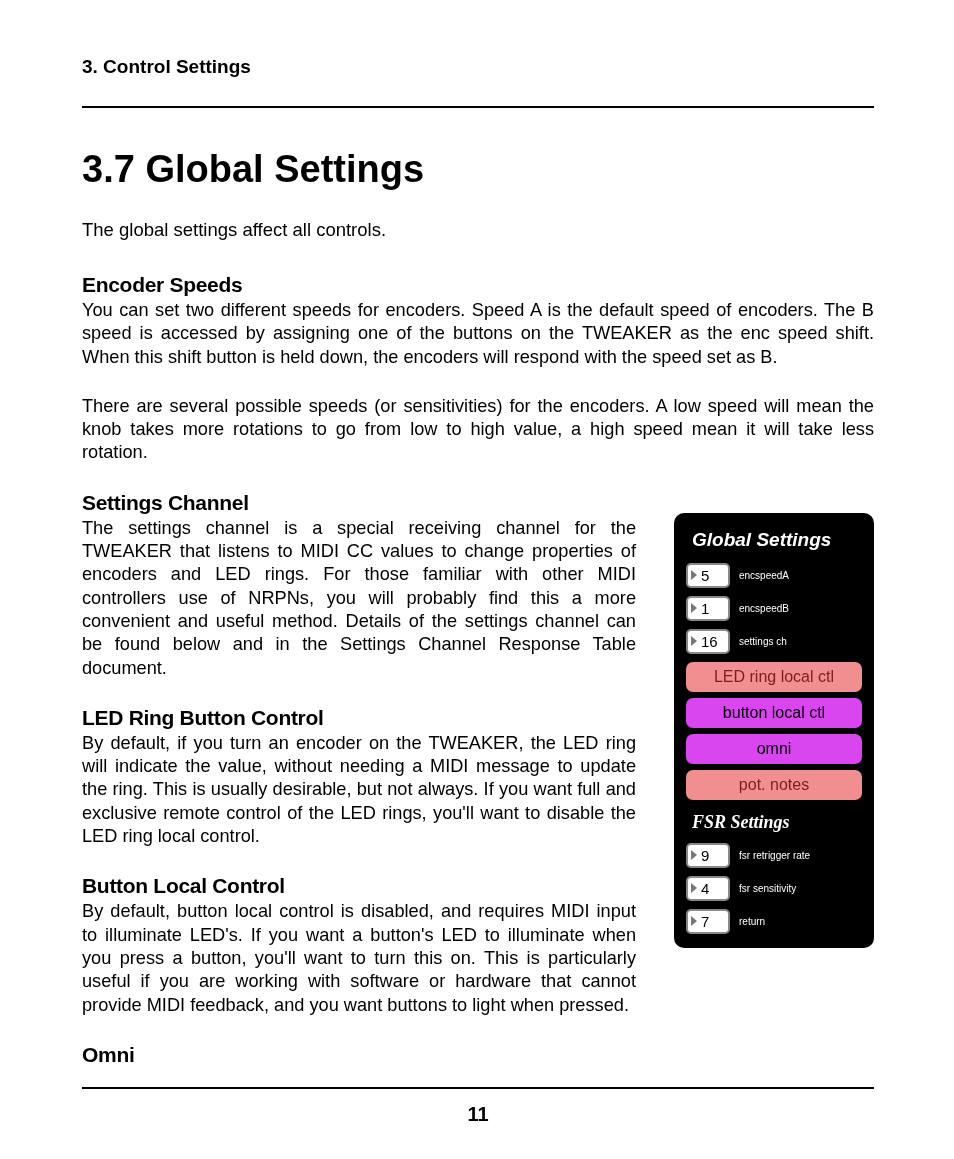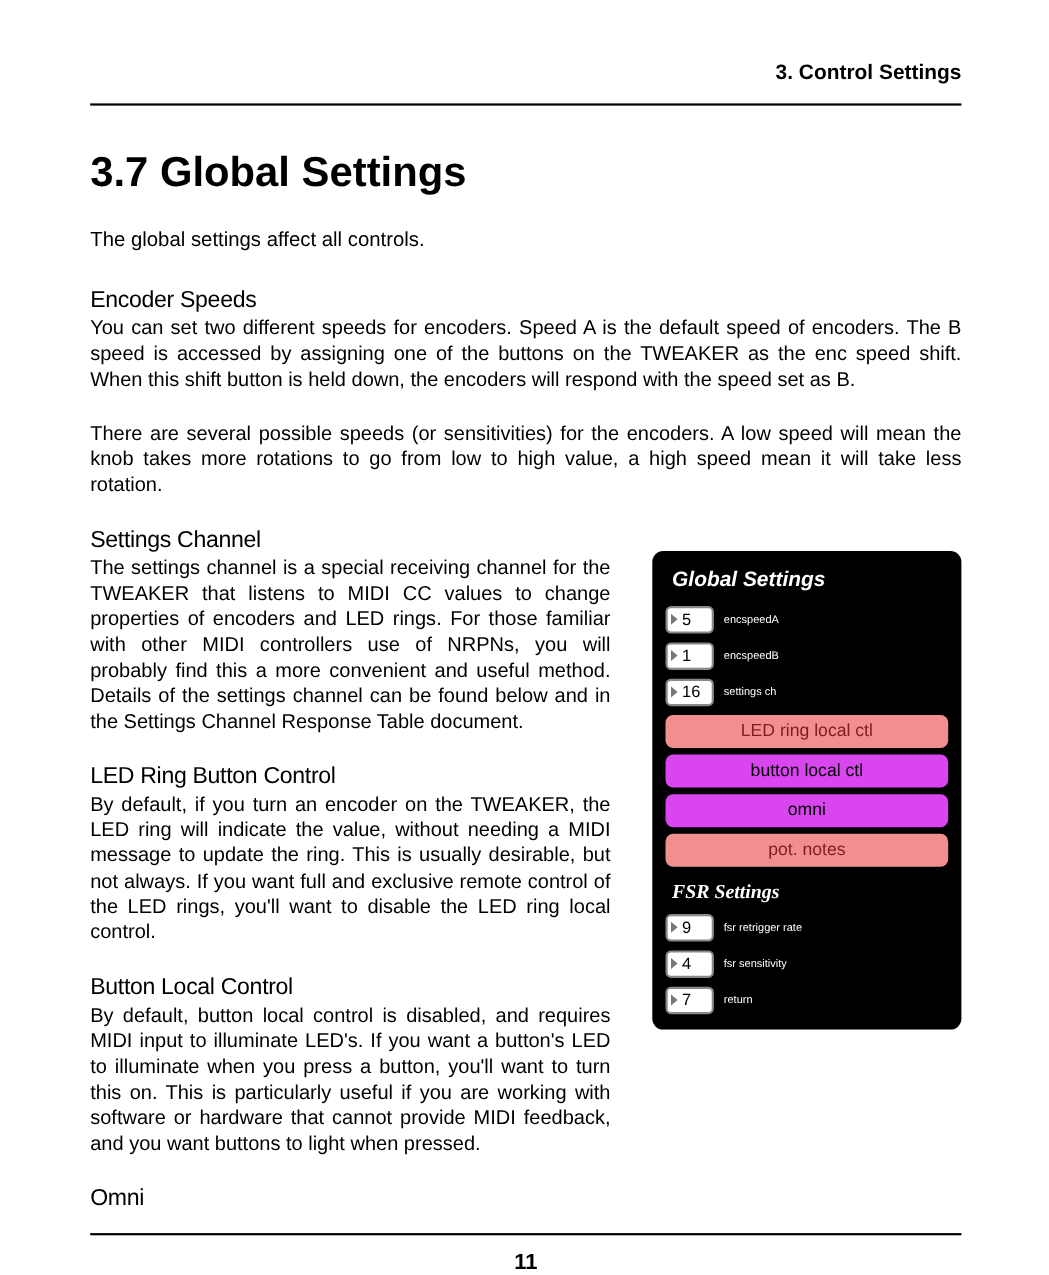--- a/index.html
+++ b/index.html
@@ -7,48 +7,48 @@
     background: #fff;
     font-family: "Segoe UI", "Helvetica Neue", Arial, sans-serif;
     color: #000;
     width: 954px;
     box-sizing: border-box;
     padding: 56px 80px 40px 82px;
   }
   .header-bar {
     font-weight: 700;
     font-size: 19px;
-    text-align: right;
+    text-align: left;
     border-bottom: 2px solid #000;
-    padding-bottom: 16px;
+    padding-bottom: 28px;
     margin-bottom: 40px;
     letter-spacing: 0;
   }
   .section-title {
     font-weight: 700;
     font-size: 38px;
     margin: 0 0 28px 0;
   }
   .intro {
     font-size: 18.5px;
     margin: 0 0 32px 0;
   }
   .two-col {
     display: flex;
     align-items: flex-start;
     gap: 38px;
   }
   .left-col { flex: 1; }
   .right-col {
-    width: 281px;
+    width: 200px;
     margin-top: 22px;
   }
   .subhead {
     font-family: "Arial Narrow", "Segoe UI", Arial, sans-serif;
-    font-weight: 400;
+    font-weight: 700;
     font-size: 21px;
     margin: 0 0 2px 0;
     letter-spacing: -0.3px;
   }
   .body-text {
     font-size: 18.2px;
     line-height: 1.28;
     text-align: justify;
     margin: 0 0 26px 0;
   }

